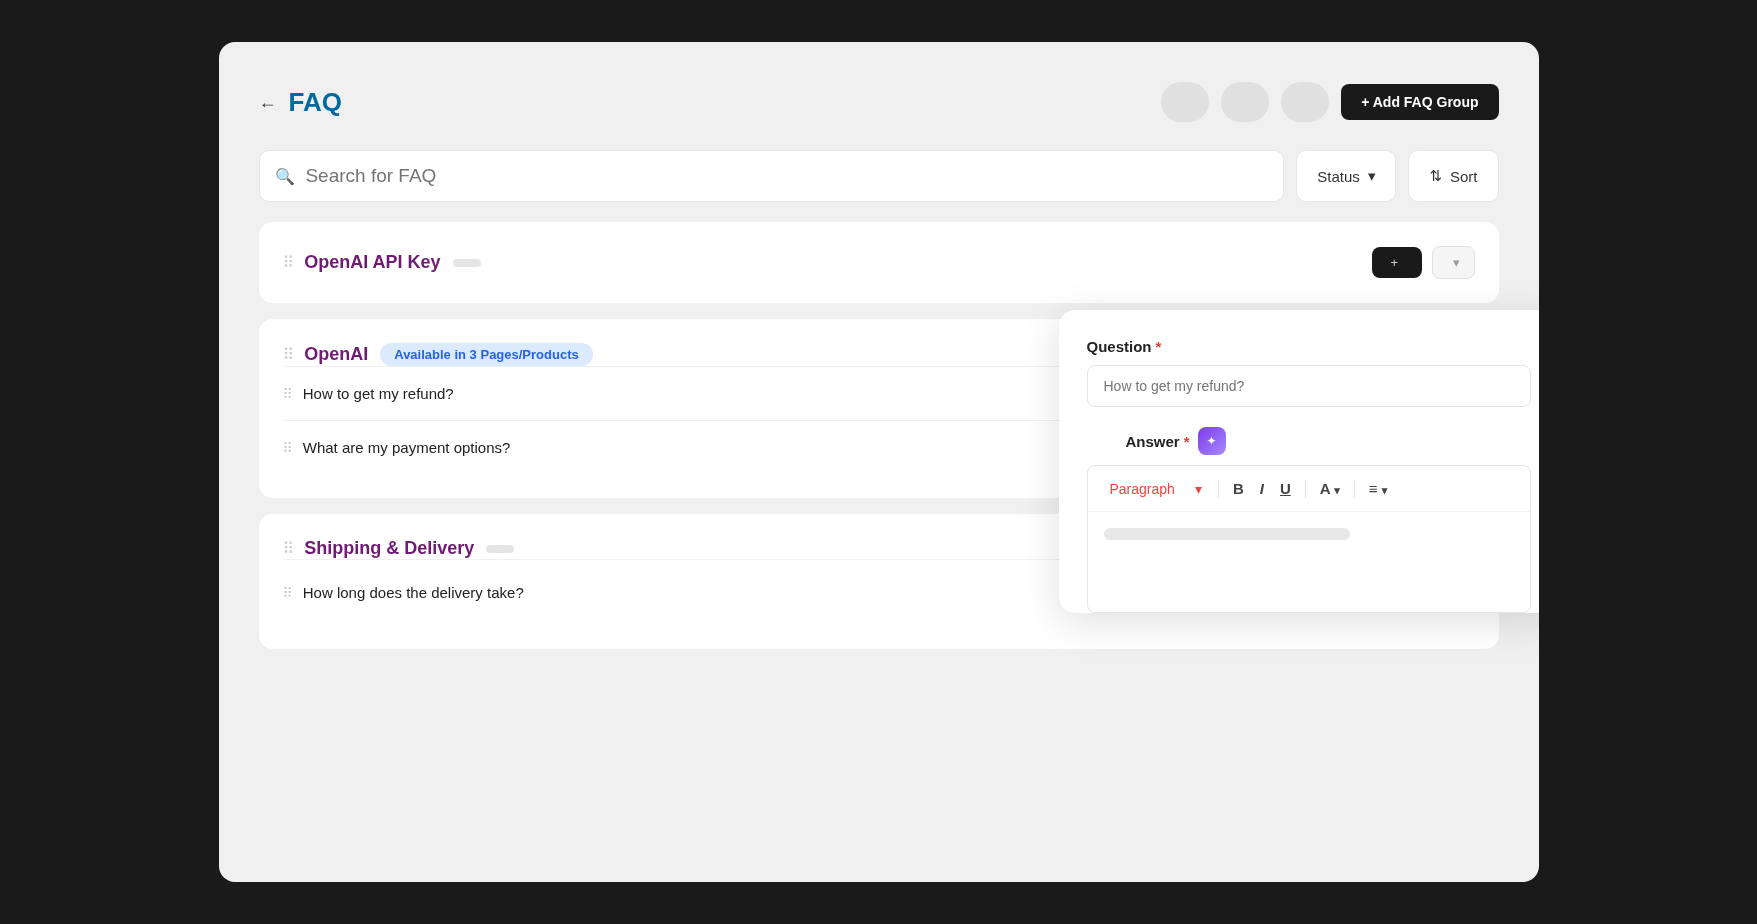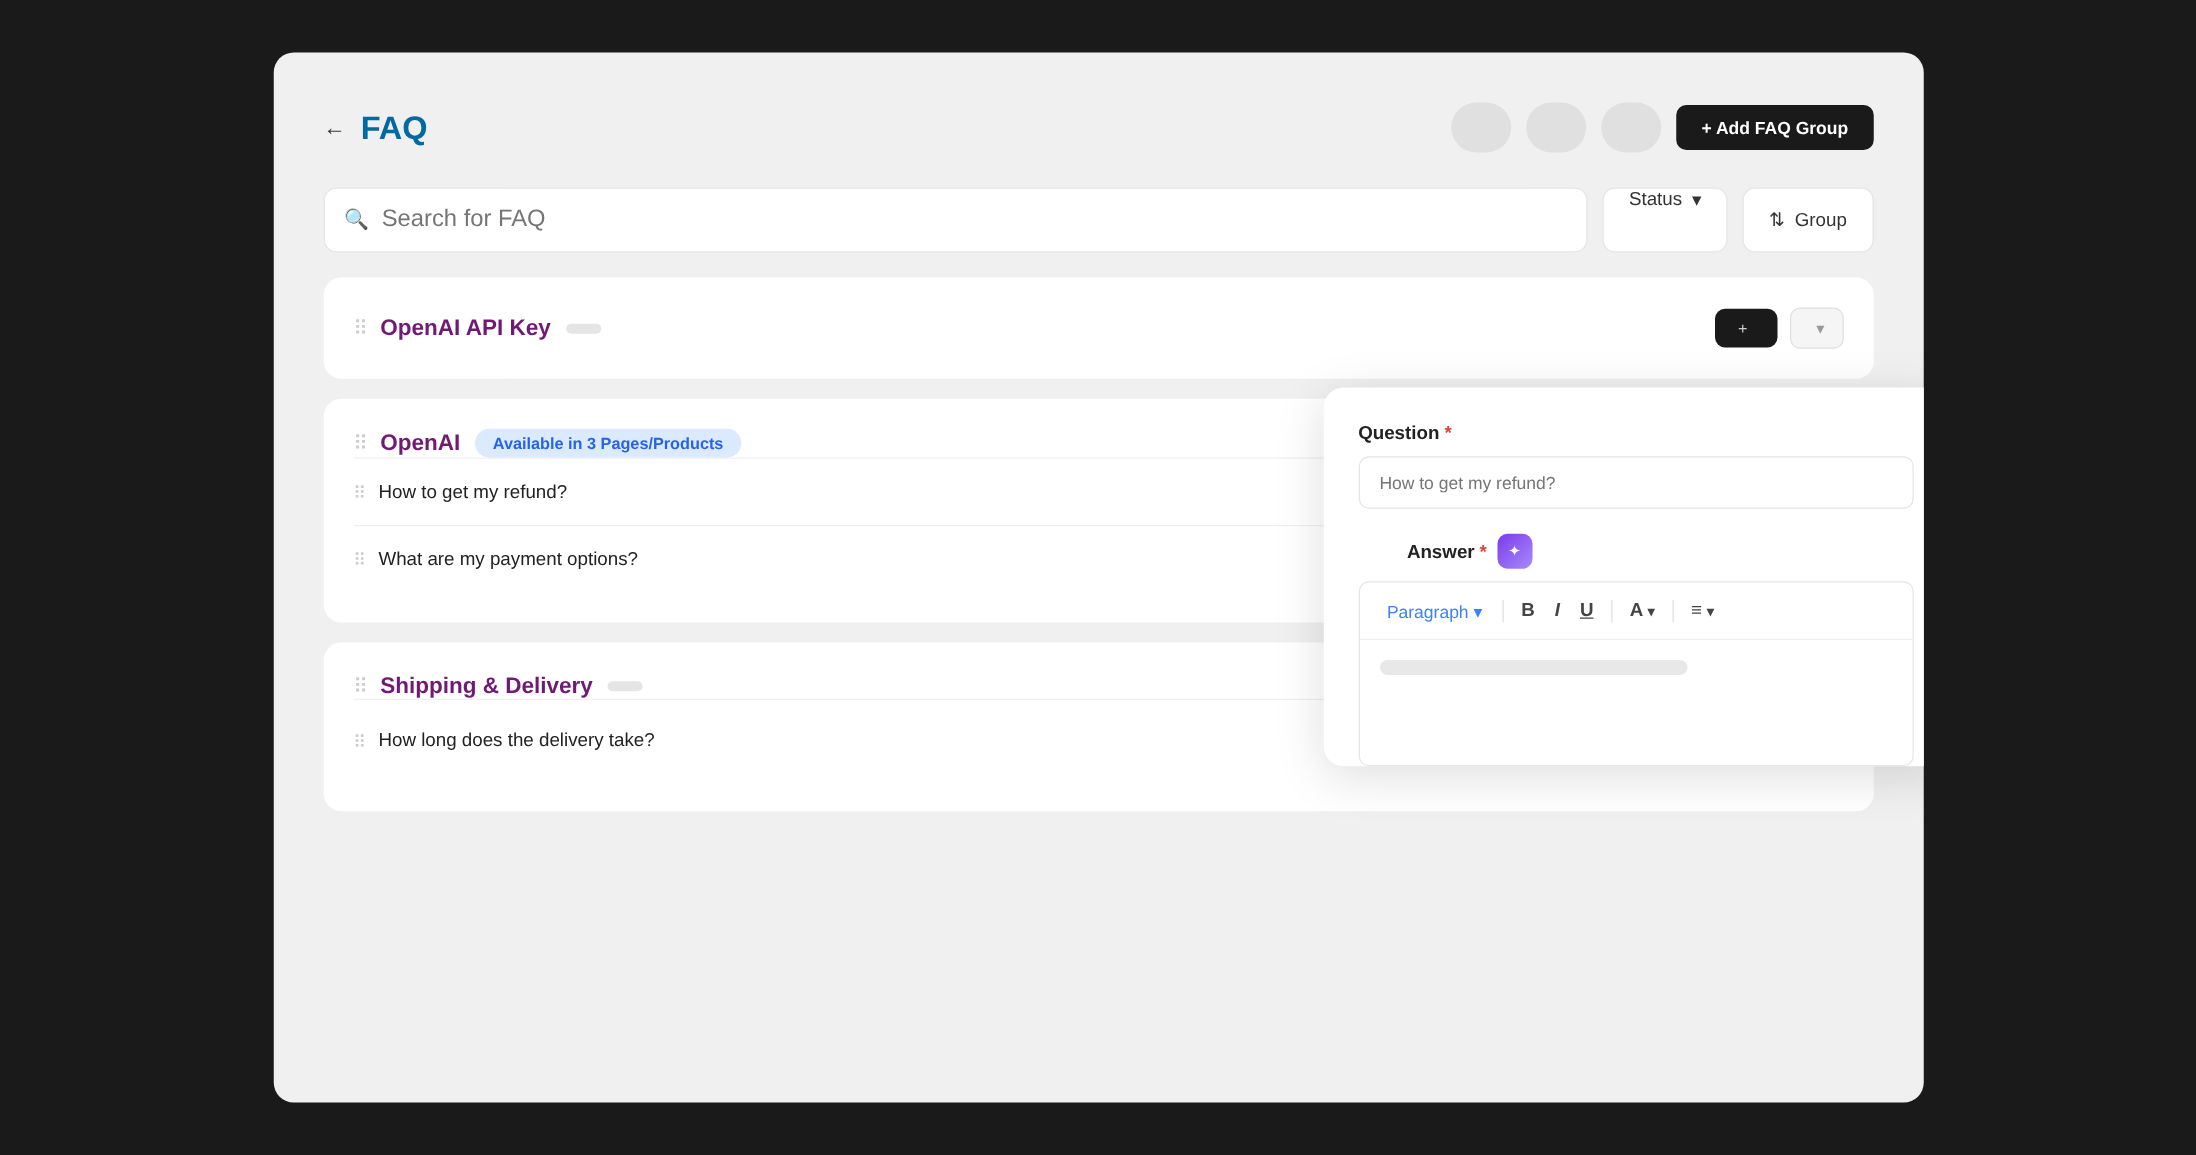--- a/index.html
+++ b/index.html
@@ -104,21 +104,21 @@
     .filter-btn {
       background: #fff;
       border: 1.5px solid #e5e5e5;
       border-radius: 10px;
       padding: 0 20px;
       height: 52px;
       font-size: 15px;
       color: #333;
       cursor: pointer;
       display: flex;
-      align-items: flex-start;
+      align-items: center;
       gap: 8px;
       font-weight: 500;
     }
     .sort-btn {
       background: #fff;
       border: 1.5px solid #e5e5e5;
       border-radius: 10px;
       padding: 0 20px;
       height: 52px;
       font-size: 15px;
@@ -322,23 +322,23 @@
     }
     .toolbar-separator {
       width: 1px;
       height: 18px;
       background: #e0e0e0;
       margin: 0 4px;
     }
     .paragraph-select {
       display: flex;
       align-items: center;
-      gap: 4px;
-      font-size: 14px;
-      color: #3b82f6;
+      gap: 20px;
+      font-size: 14px;
+      color: #ef4444;
       cursor: pointer;
       padding: 4px 8px;
       border-radius: 4px;
     }
     .editor-body {
       min-height: 100px;
       padding: 16px;
       font-size: 14px;
       color: #ccc;
     }
@@ -388,21 +388,21 @@
     <div class="search-box">
       <span class="search-icon">🔍</span>
       <input class="search-input" type="text" placeholder="Search for FAQ" style="">
     </div>
     <button class="filter-btn">
       <span>Status</span>
       <span>▾</span>
     </button>
     <button class="sort-btn">
       <span>⇅</span>
-      <span>Group</span>
+      <span>Sort</span>
     </button>
   </div>
 
   <div class="faq-group">
     <div class="group-header">
       <div class="group-header-left">
         <span class="drag-handle">⠿</span>
         <span class="group-title">OpenAI API Key</span>
         <span class="group-badge-gray"></span>
       </div>

